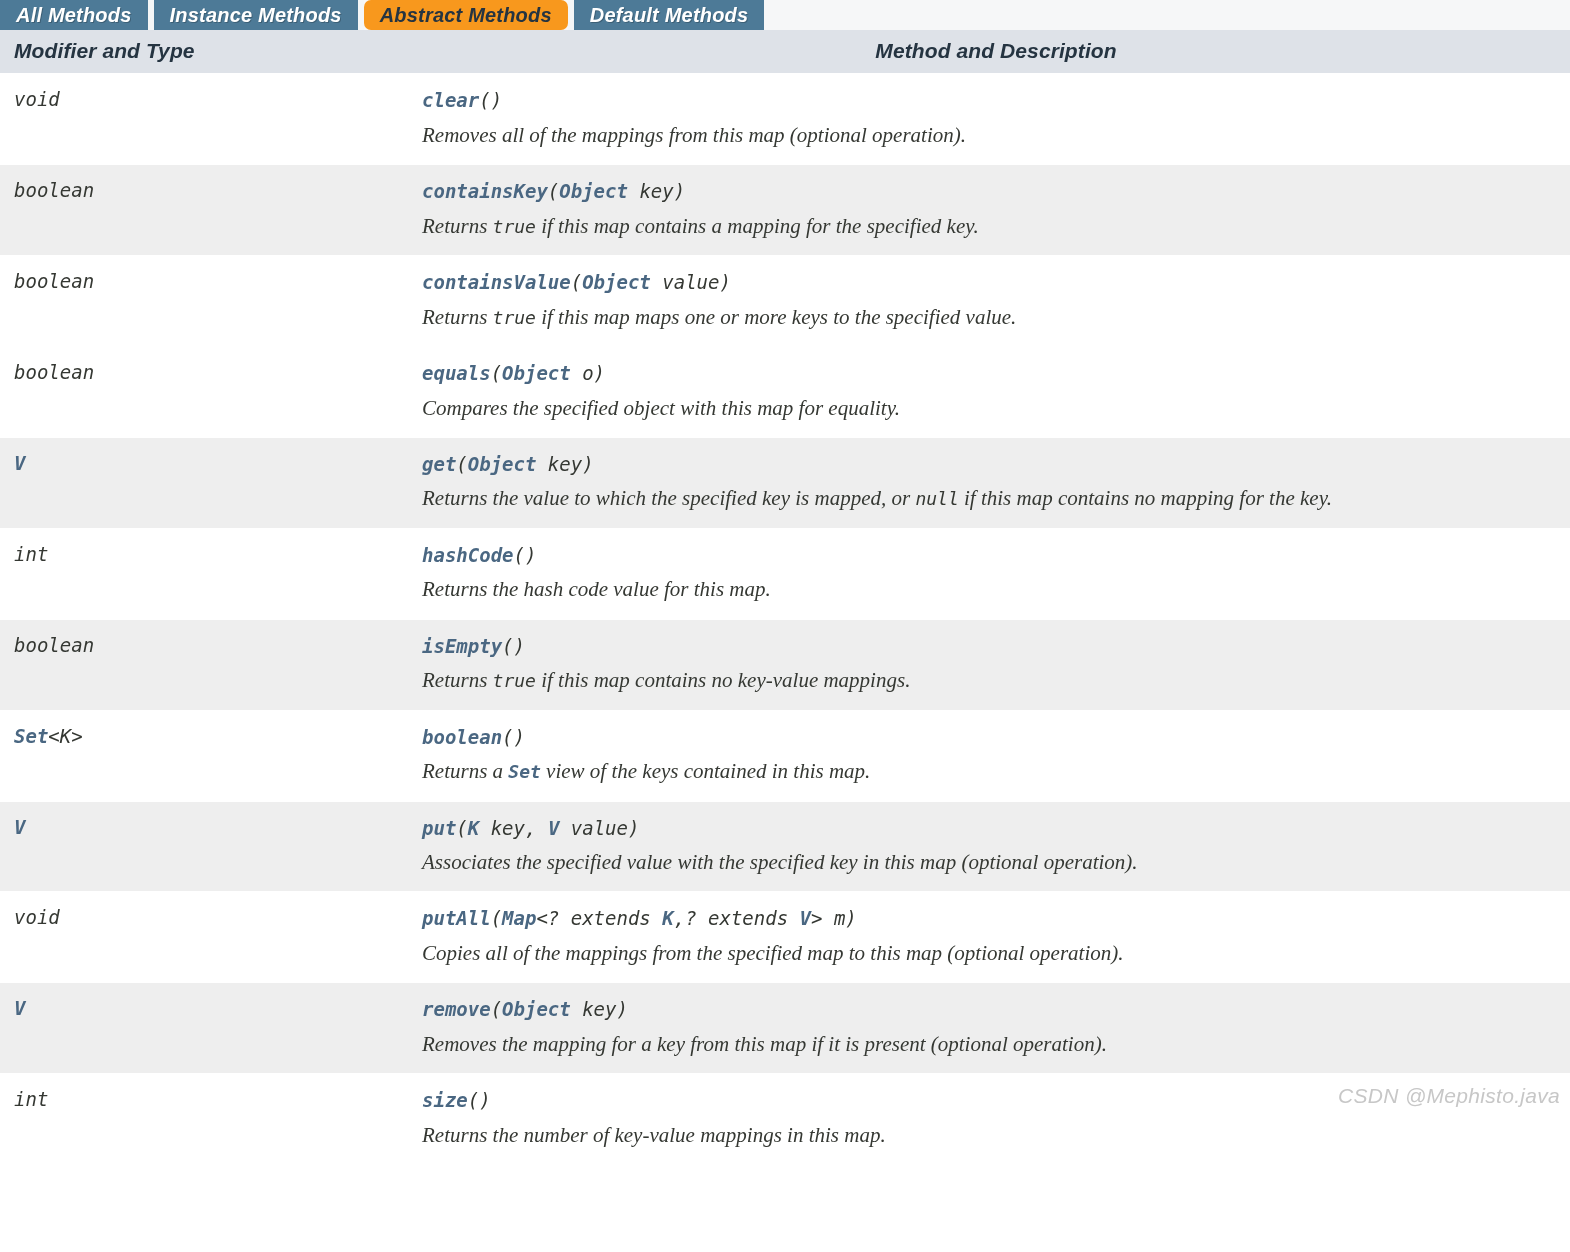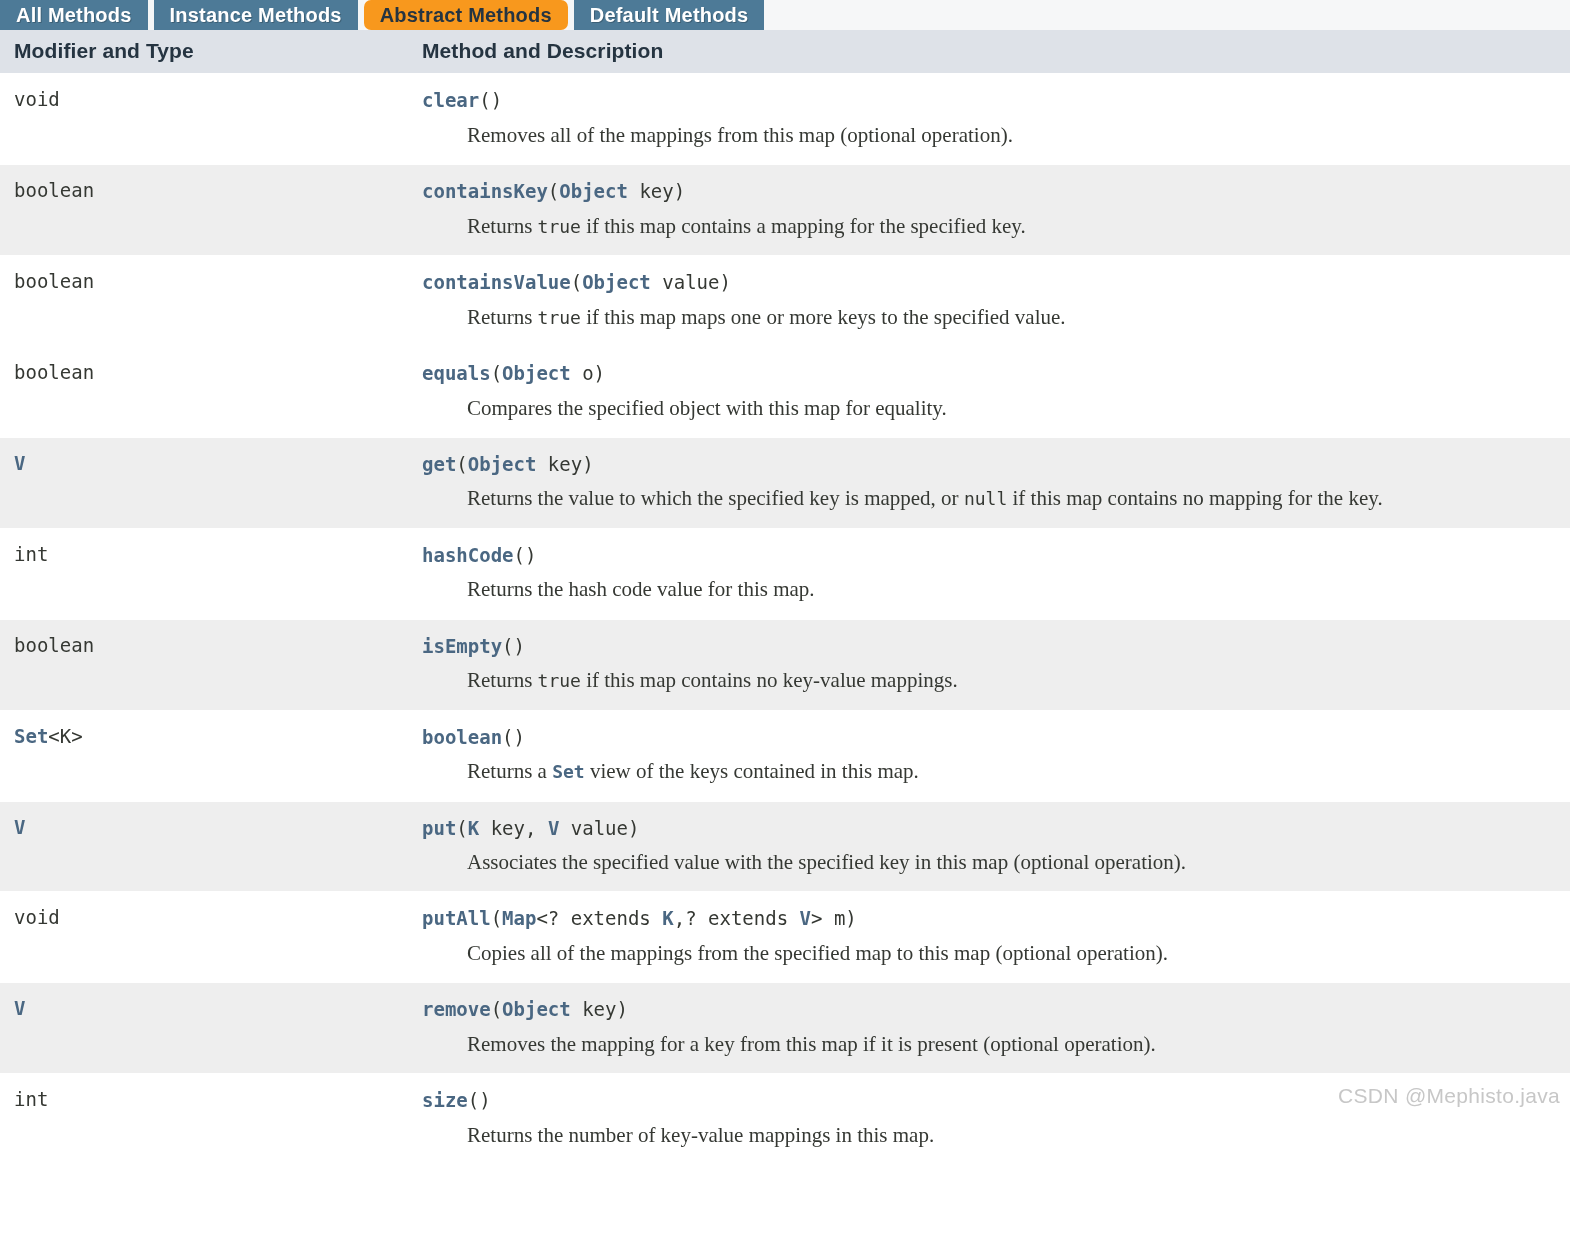--- a/index.html
+++ b/index.html
@@ -11,20 +11,21 @@
     background: #ffffff;
     font-family: "Liberation Sans", sans-serif;
     overflow: hidden;
   }
 
   #page {
     position: relative;
     width: 1570px;
     height: 1112px;
     background: #4c1d95;
+    font-style: italic;
   }
 
   
   .tabs {
     position: relative;
     display: flex;
     align-items: flex-end;
     height: 30px;
     background: #f8f8f8;
     overflow: hidden;
@@ -72,21 +73,21 @@
   th.colhead {
     background: #dee2e8;
     color: #253441;
     font-size: 21px;
     font-weight: bold;
     text-align: left;
     padding: 9px 0 10px 14px;
     border: none;
     letter-spacing: 0.1px;
   }
-  th.colhead.second { padding-left: 10px; }
+  th.colhead.second { padding-left: 10px; text-align: center; }
 
   td.cell {
     vertical-align: top;
     padding: 14px 10px 16px 14px;
     border-top: 1px solid #ffffff;
   }
   td.cell.desc { padding-left: 10px; padding-right: 10px; }
 
   tr.odd  td.cell { background: #ffffff; }
   tr.even td.cell { background: #eeeeee; }
@@ -118,21 +119,20 @@
   .sig .param { color: #353833; }
 
   
   .descr {
     font-family: "Liberation Serif", "DejaVu Serif", serif;
     font-size: 21px;
     line-height: 1.25;
     color: #353833;
     margin-top: 9px;
     white-space: nowrap;
-    margin-left: 45px;
   }
   .descr .code {
     font-family: "DejaVu Sans Mono", "Liberation Mono", monospace;
     font-size: 18px;
     color: #353833;
   }
   .descr .lnk {
     font-family: "DejaVu Sans Mono", "Liberation Mono", monospace;
     font-size: 18px;
     color: #4a6782;

